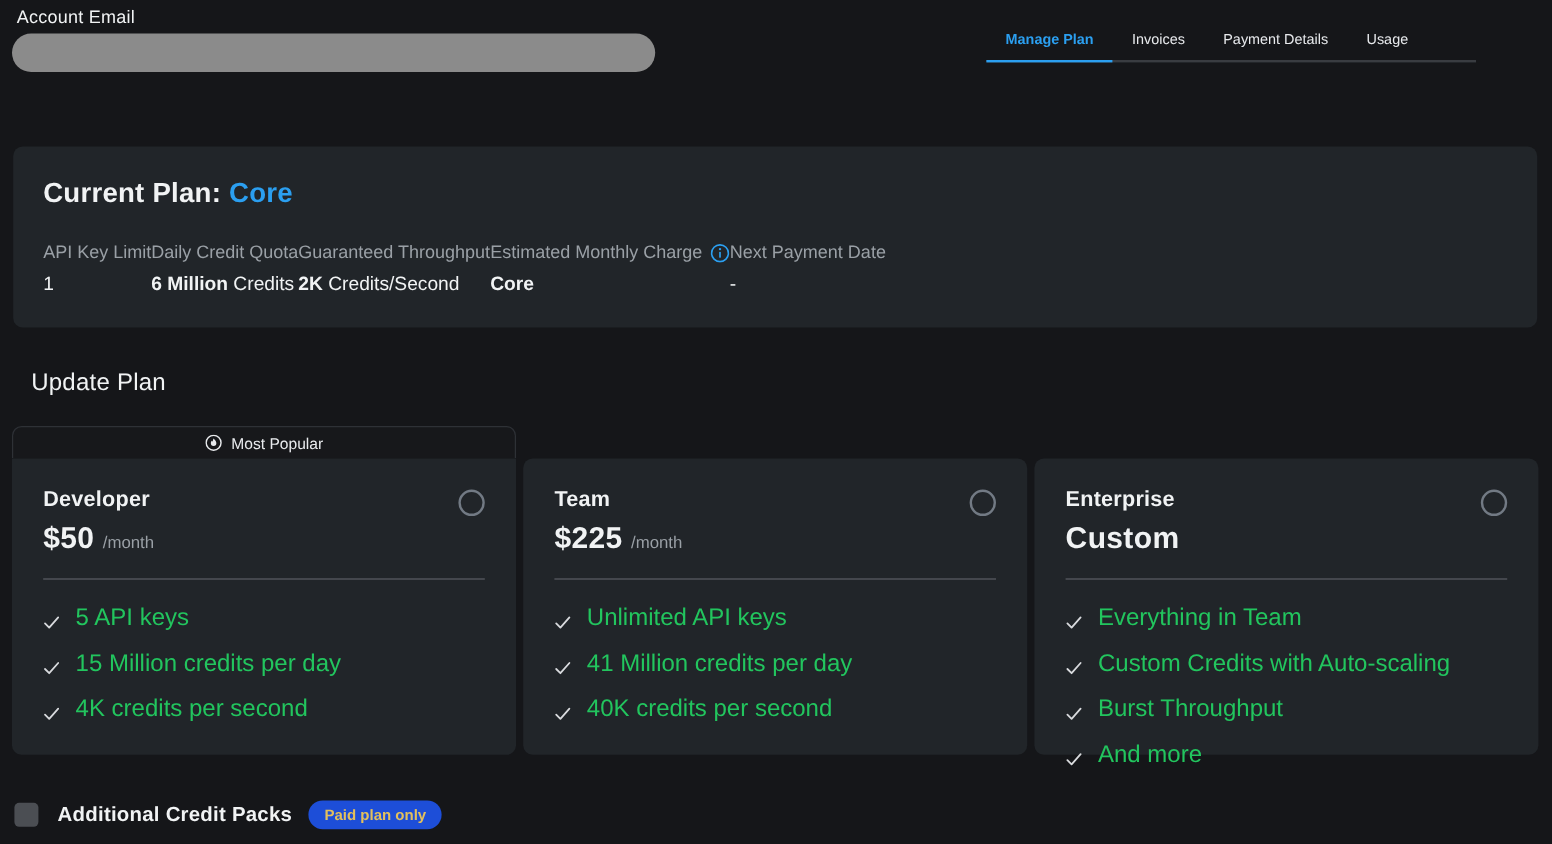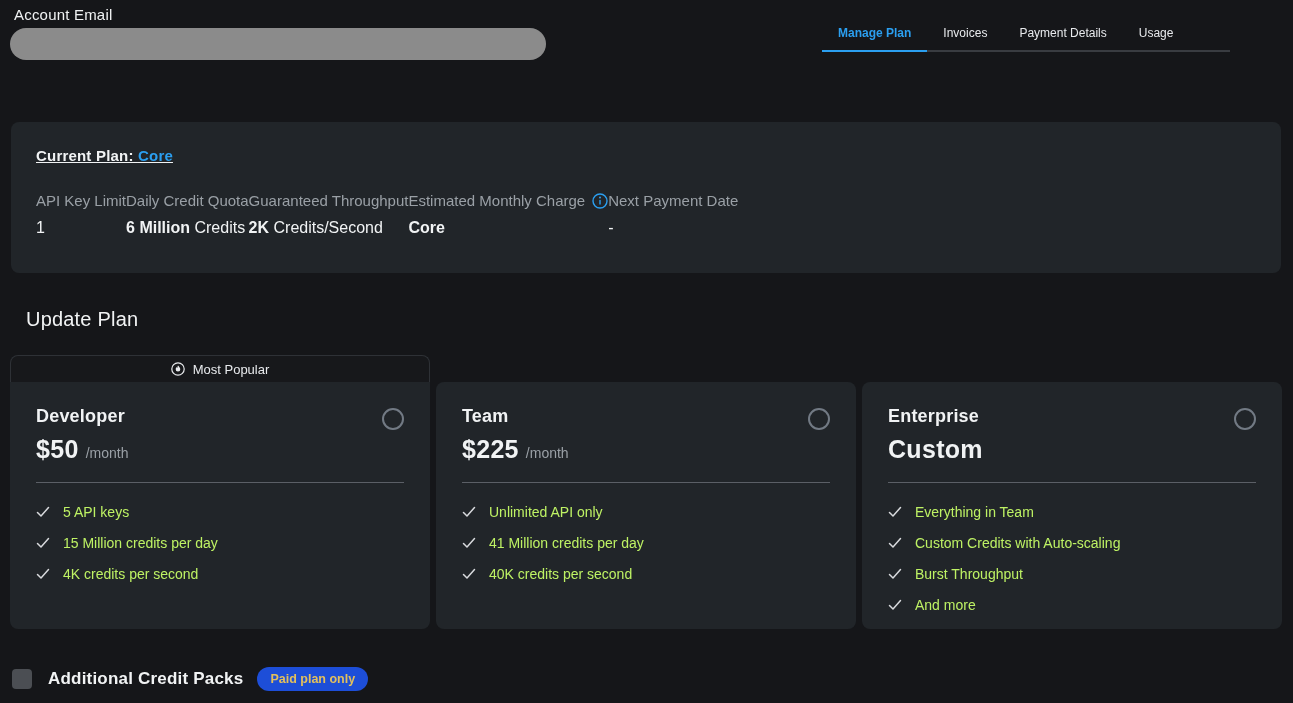--- a/index.html
+++ b/index.html
@@ -36,21 +36,21 @@
     border-bottom:2px solid #2b9ff0; margin-bottom:-2px;
   }
 
   
   .current-card {
     position:absolute; left:11px; top:122px;
     width:1270px; height:151px;
     background:#212529; border-radius:8px;
     padding:25px 25px;
   }
-  .current-title { font-size:15px; font-weight:700; letter-spacing:.2px;text-decoration:underline; }
+  .current-title { font-size:23px; font-weight:700; letter-spacing:.2px; }
   .current-title .plan-name-accent { color:#2b9ff0; }
   .stats-row {
     margin-top:28px; display:flex; justify-content:flex-start;
   }
   .stat-label {
     font-size:15px; color:#9aa0a6; display:flex; align-items:center; gap:7px;
   }
   .stat-value { margin-top:10px; font-size:16px; color:#f1f3f4; }
   .stat-value .strong { font-weight:700; }
   .info-icon { width:16px; height:16px; display:inline-block; }
@@ -83,21 +83,21 @@
   .plan-name { font-size:18px; font-weight:600; letter-spacing:.2px; }
   .plan-radio {
     width:22px; height:22px; border:2px solid #727a84; border-radius:50%;
     flex:none; cursor:pointer; margin-top:2px;
   }
   .price-row { margin-top:5px; display:flex; align-items:baseline; gap:7px; }
   .price { font-size:25px; font-weight:800; letter-spacing:.3px; }
   .period { font-size:14px; color:#9aa0a6; }
   .plan-divider { margin-top:18px; border-top:1px solid #5b5f66; }
   .features { margin-top:21px; display:flex; flex-direction:column; gap:15px; list-style:none; }
-  .feature { display:flex; align-items:center; gap:13px; font-size:14px; color:#bef264; }
+  .feature { display:flex; align-items:center; gap:13px; font-size:20px; color:#22c55e; }
   .check-icon { width:14px; height:14px; flex:none; display:inline-block; }
 
   
   .credit-row {
     position:absolute; left:12px; top:667px;
     display:flex; align-items:center; gap:9px;
   }
   .credit-checkbox {
     width:20px; height:20px; background:#4b4e53; border-radius:4px;
     cursor:pointer; flex:none;
@@ -234,21 +234,21 @@
         <div class="price-row">
           <span class="price">$225</span>
           <span class="period">/month</span>
         </div>
         <div class="plan-divider"></div>
         <ul class="features">
           <li class="feature">
             <span class="check-icon"><svg width="14" height="14" viewBox="0 0 14 14">
                   <polyline points="1.5,7.5 5,11 12.5,2.5" fill="none" stroke="#d8dadd" stroke-width="1.5" stroke-linecap="round" stroke-linejoin="round"></polyline>
                 </svg></span>
-            <span>Unlimited API only</span>
+            <span>Unlimited API keys</span>
           </li>
           <li class="feature">
             <span class="check-icon"><svg width="14" height="14" viewBox="0 0 14 14">
                   <polyline points="1.5,7.5 5,11 12.5,2.5" fill="none" stroke="#d8dadd" stroke-width="1.5" stroke-linecap="round" stroke-linejoin="round"></polyline>
                 </svg></span>
             <span>41 Million credits per day</span>
           </li>
           <li class="feature">
             <span class="check-icon"><svg width="14" height="14" viewBox="0 0 14 14">
                   <polyline points="1.5,7.5 5,11 12.5,2.5" fill="none" stroke="#d8dadd" stroke-width="1.5" stroke-linecap="round" stroke-linejoin="round"></polyline>

